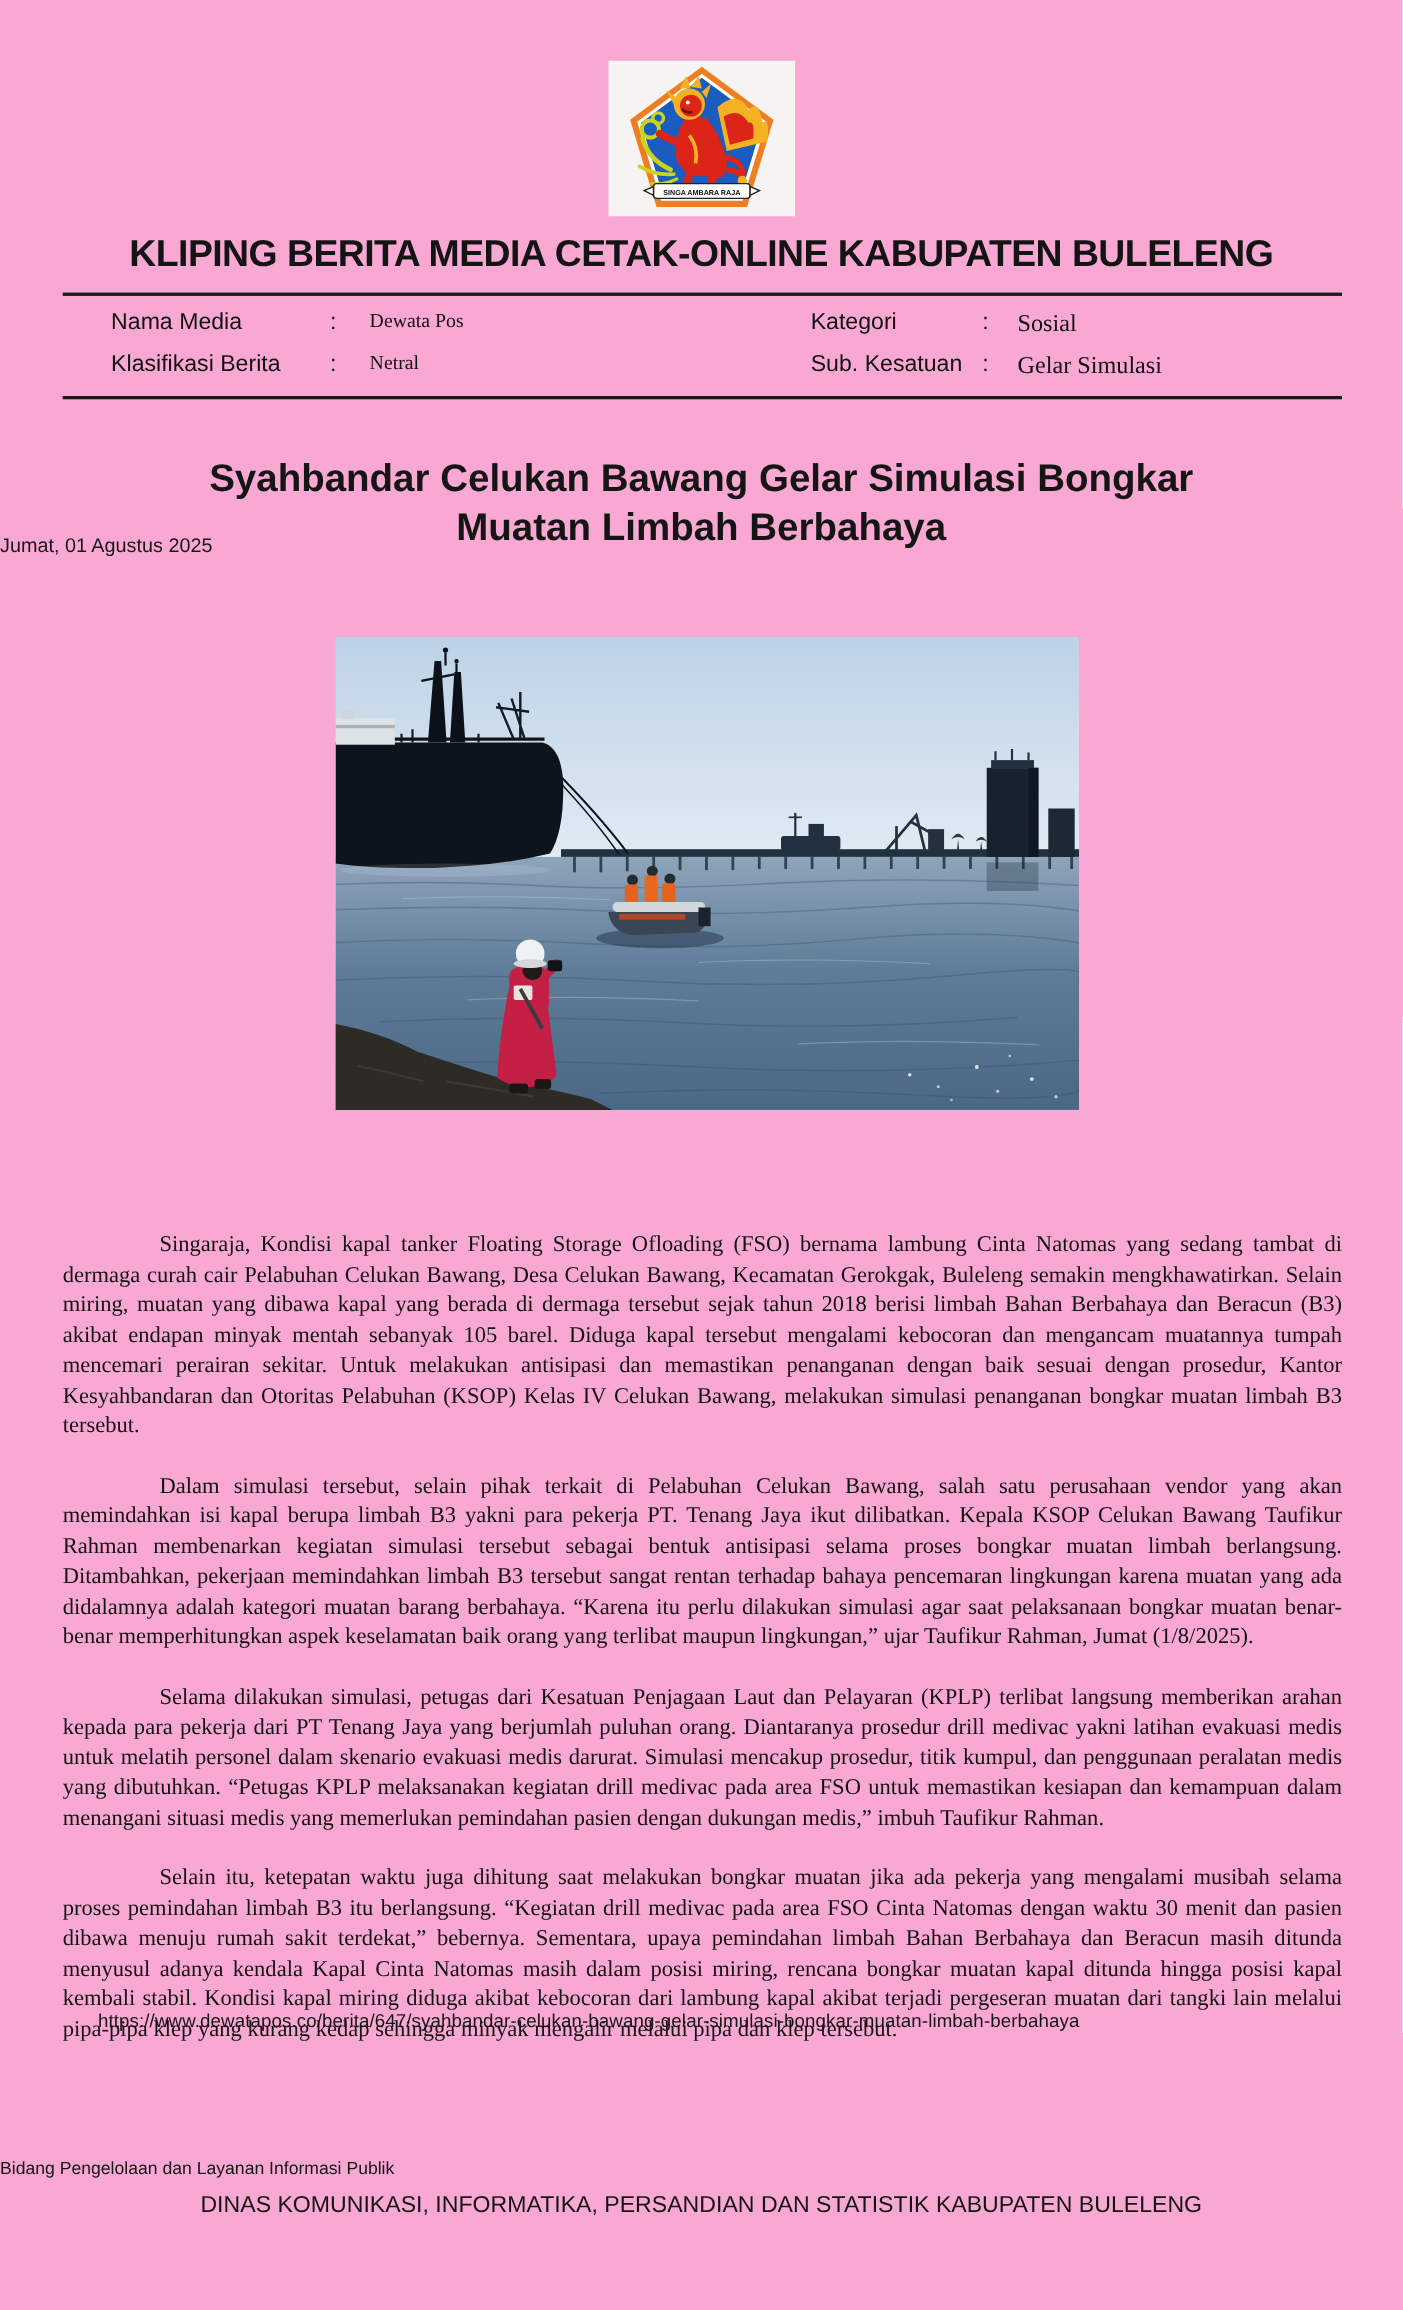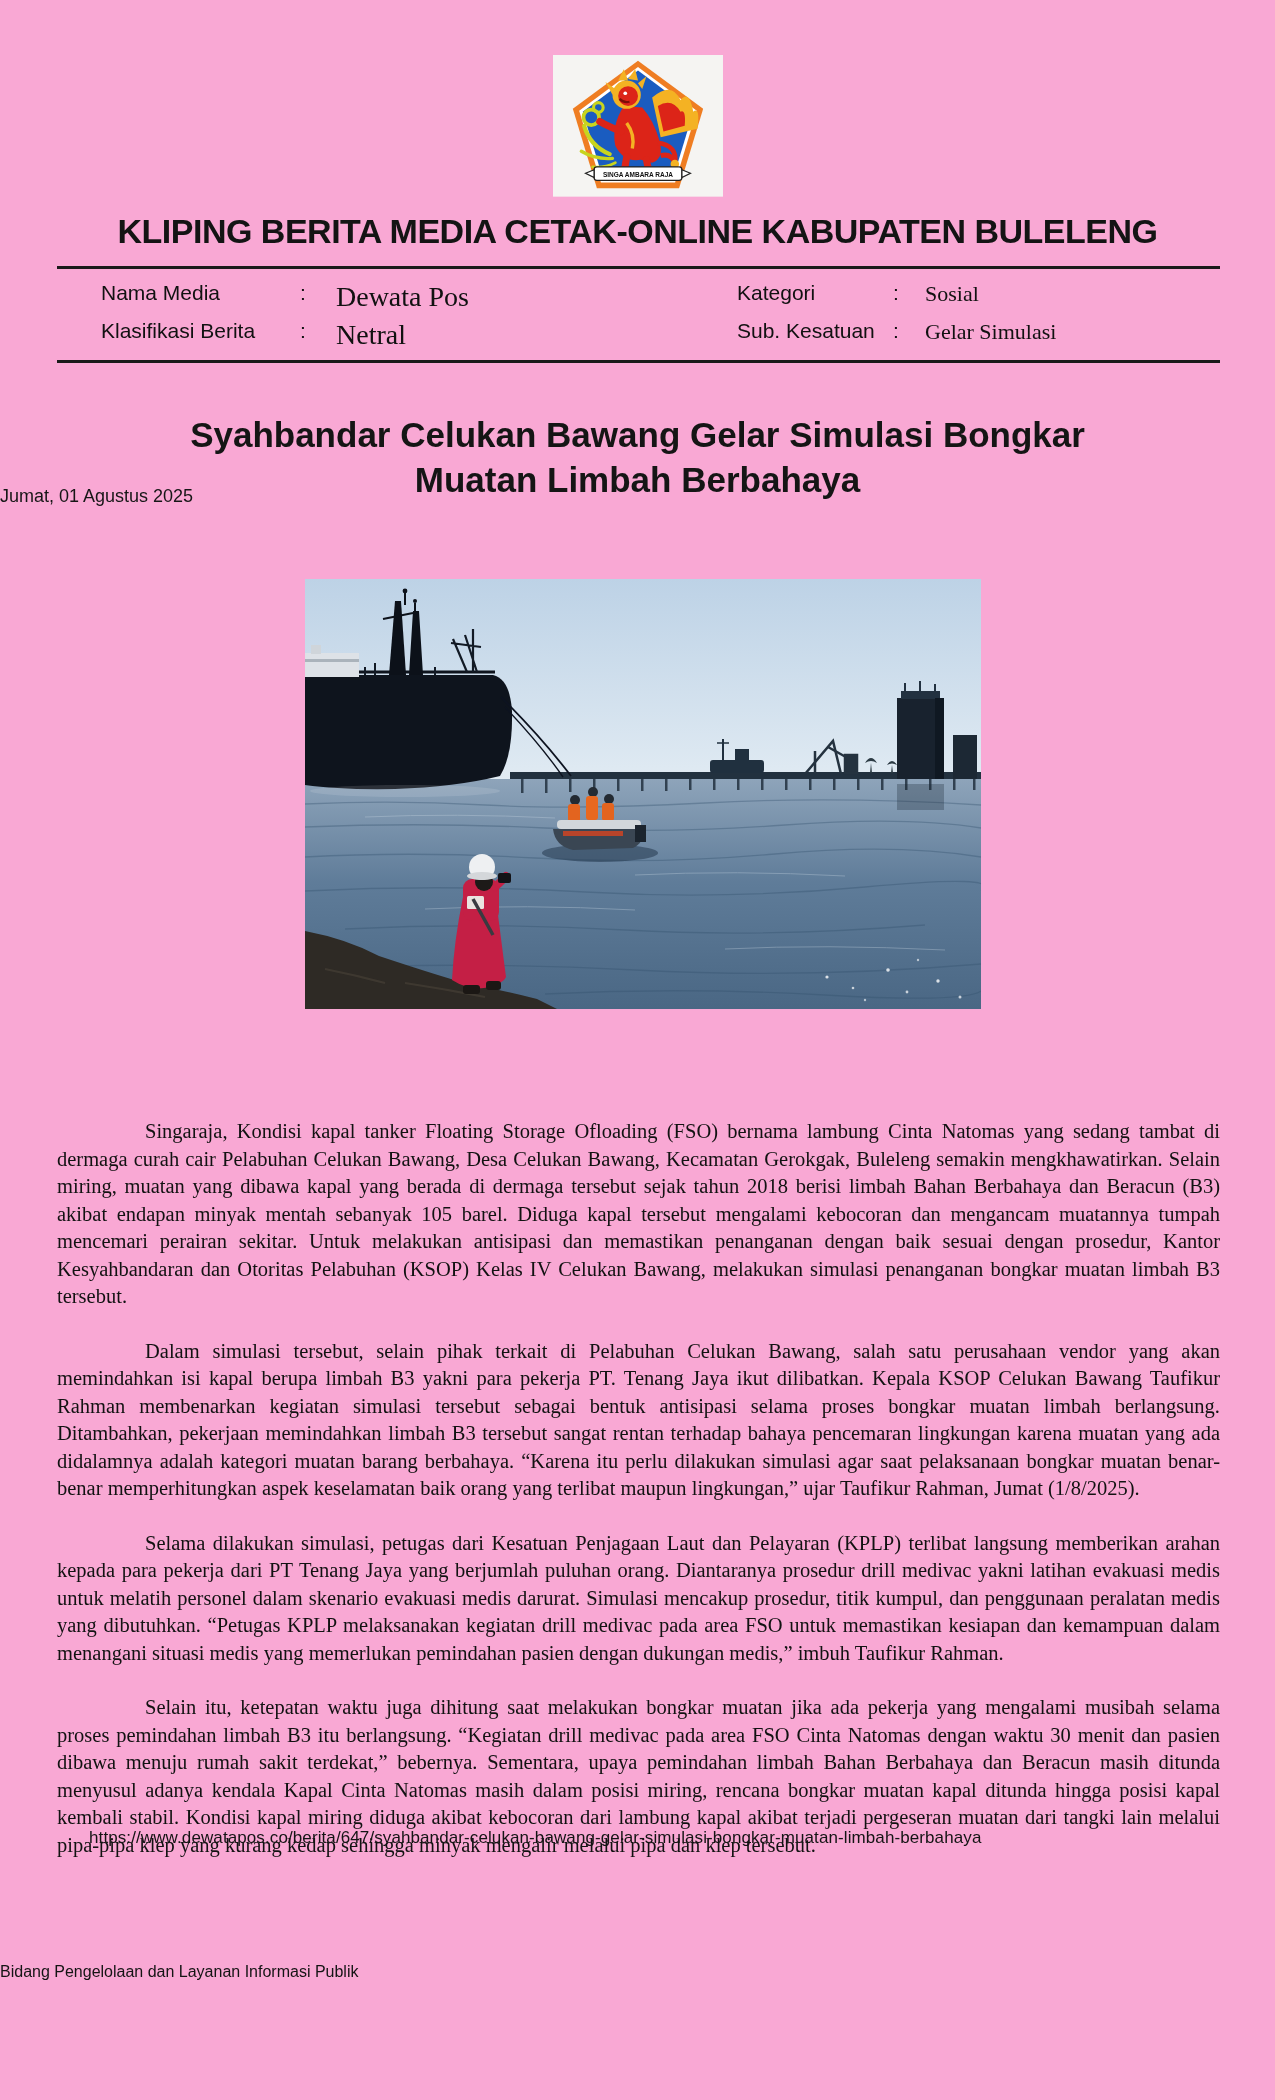--- a/index.html
+++ b/index.html
@@ -14,21 +14,21 @@
     font-size:34px; font-weight:600; letter-spacing:-0.5px; color:#141414;
   }
   .rule { position:absolute; left:57px; width:1163px; background:#1a1a1a; }
   .rule-1 { top:266px; height:3px; }
   .rule-2 { top:360px; height:3px; }
   .meta-row { position:absolute; left:0; width:1275px; height:30px; font-size:21px; }
   .meta-row.r1 { top:281px; } .meta-row.r2 { top:319px; }
   .m { position:absolute; top:0; white-space:nowrap; }
   .m-label  { left:57px;  font-family:"Liberation Sans", sans-serif;margin-left:44px; }
   .m-colon  { left:300px; }
-  .m-value  { left:336px; font-family:"Liberation Serif", serif; font-size:28px; }
+  .m-value  { left:336px; font-family:"Liberation Serif", serif; font-size:18px; }
   .m-label2 { left:737px; }
   .m-colon2 { left:893px; }
   .m-value2 { left:925px; font-family:"Liberation Serif", serif; font-size:22px; }
   .article-title {
     position:absolute; left:137px; top:412px; width:1001px; text-align:center;
     font-size:35px; line-height:45px; font-weight:600; color:#151515;
   }
   .article-date {
     position:absolute; left:0; top:486px; width:1275px; text-align:left;
     font-size:18px; color:#161616;
@@ -281,14 +281,15 @@
   <div class="body-text">
     <p>Singaraja, Kondisi kapal tanker Floating Storage Ofloading (FSO) bernama lambung Cinta Natomas yang sedang tambat di dermaga curah cair Pelabuhan Celukan Bawang, Desa Celukan Bawang, Kecamatan Gerokgak, Buleleng semakin mengkhawatirkan. Selain miring, muatan yang dibawa kapal yang berada di dermaga tersebut sejak tahun 2018 berisi limbah Bahan Berbahaya dan Beracun (B3) akibat endapan minyak mentah sebanyak 105 barel. Diduga kapal tersebut mengalami kebocoran dan mengancam muatannya tumpah mencemari perairan sekitar. Untuk melakukan antisipasi dan memastikan penanganan dengan baik sesuai dengan prosedur, Kantor Kesyahbandaran dan Otoritas Pelabuhan (KSOP) Kelas IV Celukan Bawang, melakukan simulasi penanganan bongkar muatan limbah B3 tersebut.</p>
     <p>Dalam simulasi tersebut, selain pihak terkait di Pelabuhan Celukan Bawang, salah satu perusahaan vendor yang akan memindahkan isi kapal berupa limbah B3 yakni para pekerja PT. Tenang Jaya ikut dilibatkan. Kepala KSOP Celukan Bawang Taufikur Rahman membenarkan kegiatan simulasi tersebut sebagai bentuk antisipasi selama proses bongkar muatan limbah berlangsung. Ditambahkan, pekerjaan memindahkan limbah B3 tersebut sangat rentan terhadap bahaya pencemaran lingkungan karena muatan yang ada didalamnya adalah kategori muatan barang berbahaya. “Karena itu perlu dilakukan simulasi agar saat pelaksanaan bongkar muatan benar-benar memperhitungkan aspek keselamatan baik orang yang terlibat maupun lingkungan,” ujar Taufikur Rahman, Jumat (1/8/2025).</p>
     <p>Selama dilakukan simulasi, petugas dari Kesatuan Penjagaan Laut dan Pelayaran (KPLP) terlibat langsung memberikan arahan kepada para pekerja dari PT Tenang Jaya yang berjumlah puluhan orang. Diantaranya prosedur drill medivac yakni latihan evakuasi medis untuk melatih personel dalam skenario evakuasi medis darurat. Simulasi mencakup prosedur, titik kumpul, dan penggunaan peralatan medis yang dibutuhkan. “Petugas KPLP melaksanakan kegiatan drill medivac pada area FSO untuk memastikan kesiapan dan kemampuan dalam menangani situasi medis yang memerlukan pemindahan pasien dengan dukungan medis,” imbuh Taufikur Rahman.</p>
     <p>Selain itu, ketepatan waktu juga dihitung saat melakukan bongkar muatan jika ada pekerja yang mengalami musibah selama proses pemindahan limbah B3 itu berlangsung. “Kegiatan drill medivac pada area FSO Cinta Natomas dengan waktu 30 menit dan pasien dibawa menuju rumah sakit terdekat,” bebernya. Sementara, upaya pemindahan limbah Bahan Berbahaya dan Beracun masih ditunda menyusul adanya kendala Kapal Cinta Natomas masih dalam posisi miring, rencana bongkar muatan kapal ditunda hingga posisi kapal kembali stabil. Kondisi kapal miring diduga akibat kebocoran dari lambung kapal akibat terjadi pergeseran muatan dari tangki lain melalui pipa-pipa klep yang kurang kedap sehingga minyak mengalir melalui pipa dan klep tersebut.</p>
   </div>
 
   <div class="source-url">https://www.dewatapos.co/berita/647/syahbandar-celukan-bawang-gelar-simulasi-bongkar-muatan-limbah-berbahaya</div>
 
   <div class="footer-1">Bidang Pengelolaan dan Layanan Informasi Publik</div>
+  <div class="footer-2">DINAS KOMUNIKASI, INFORMATIKA, PERSANDIAN DAN STATISTIK KABUPATEN BULELENG</div>
 
 </div>
 
 </body></html>

